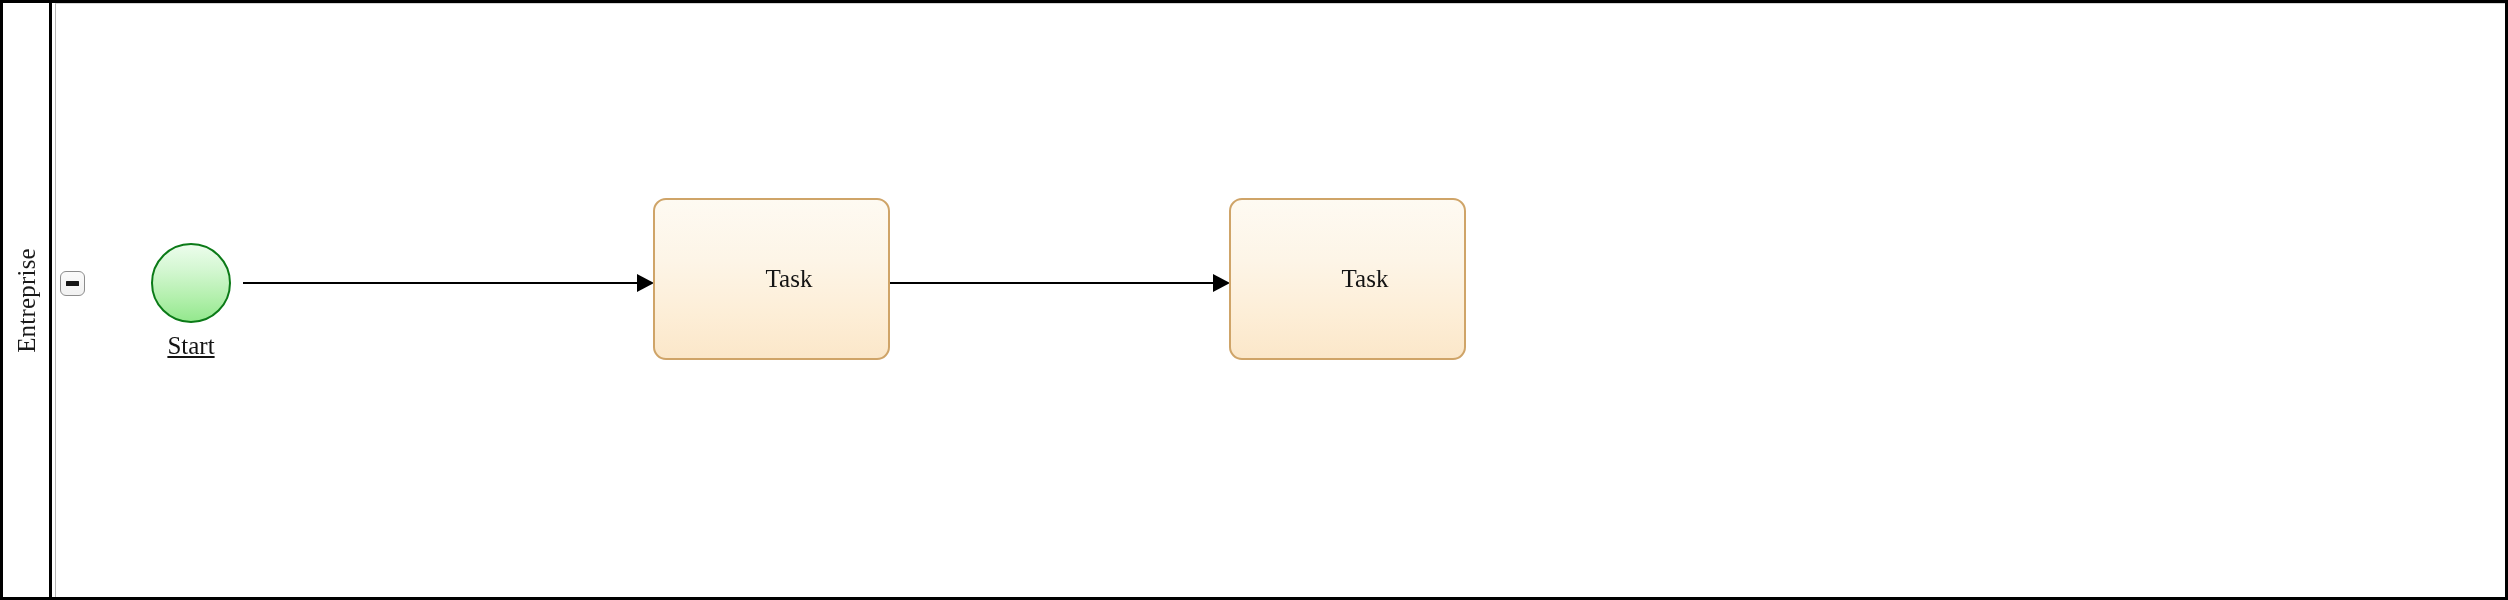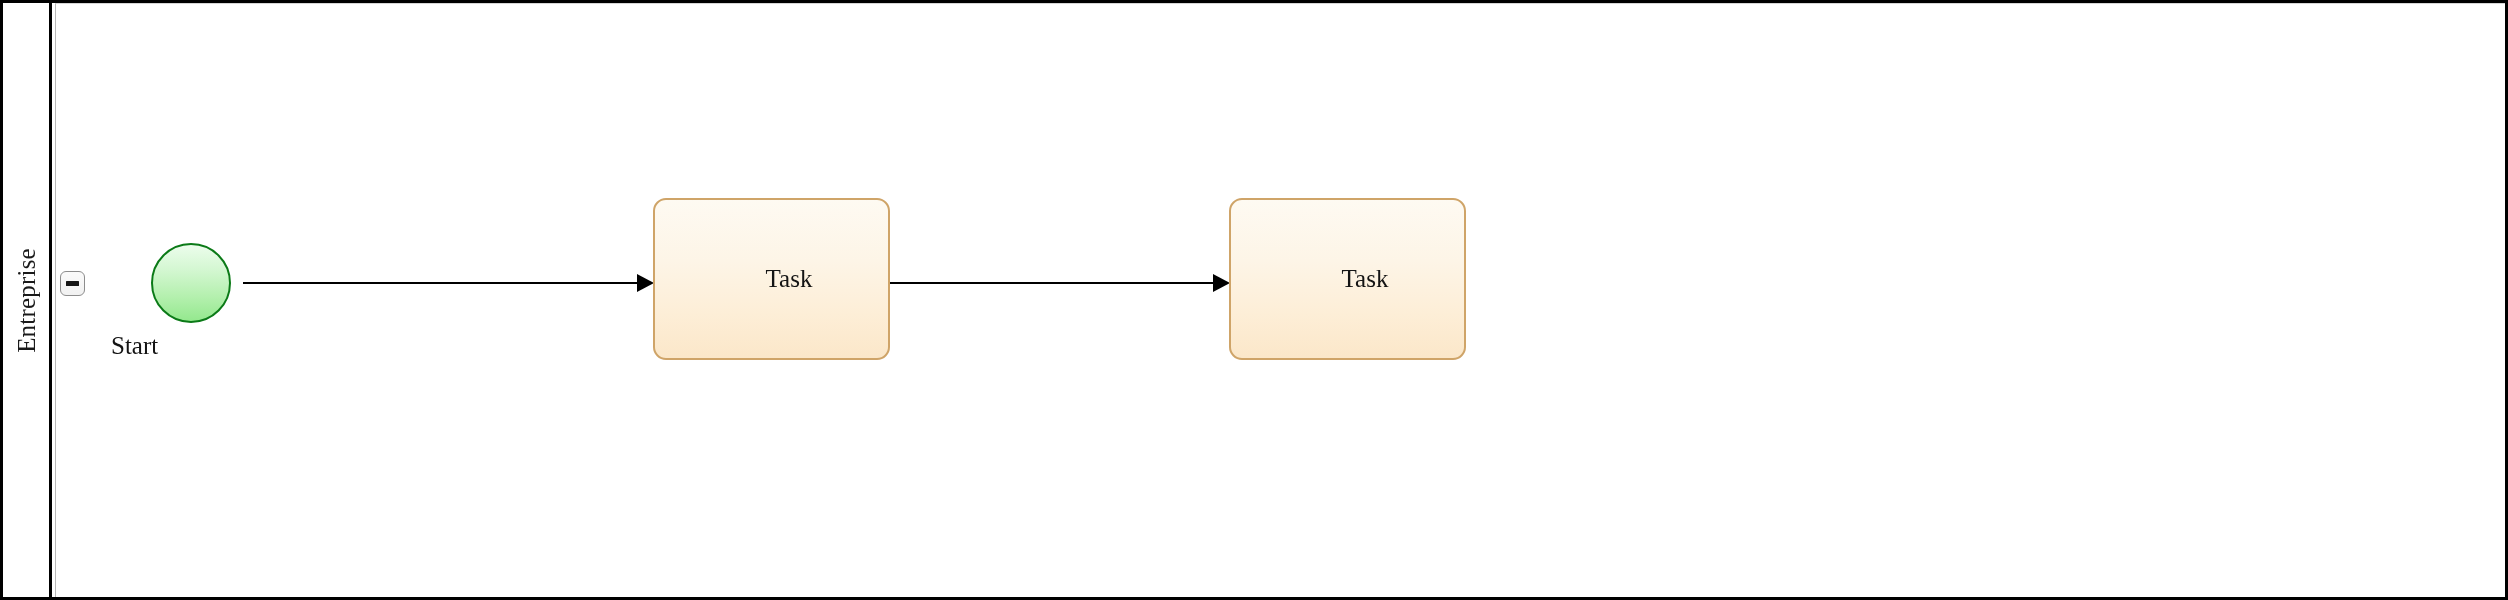--- a/index.html
+++ b/index.html
@@ -106,25 +106,27 @@
     border-radius: 50%;
     border: 2.6px solid #0b7a17;
     background: linear-gradient(to bottom, #ecfdec 0%, #d4f7d2 32%, #b4f0ae 68%, #94e88e 100%);
     cursor: pointer;
   }
   .start-label {
     position: absolute;
     left: 111px;
     top: 332px;
     width: 160px;
+    text-align: center;
     font-family: "Liberation Serif", "DejaVu Serif", serif;
     font-size: 25px;
     line-height: 1.1;
     color: #141414;
     white-space: nowrap;
+    text-decoration: underline;
   }
 
   
   .task {
     position: absolute;
     top: 198px;
     width: 237px;
     height: 162px;
     box-sizing: border-box;
     border: 2px solid #cfa468;

